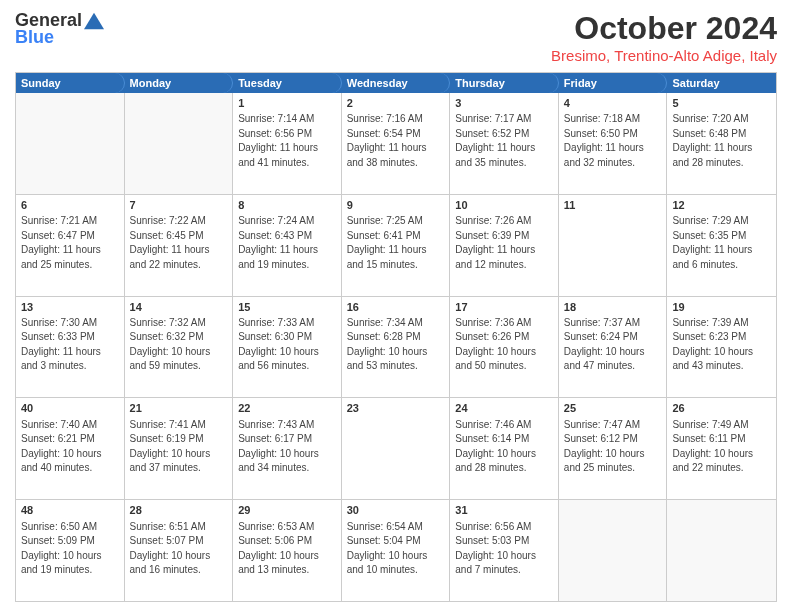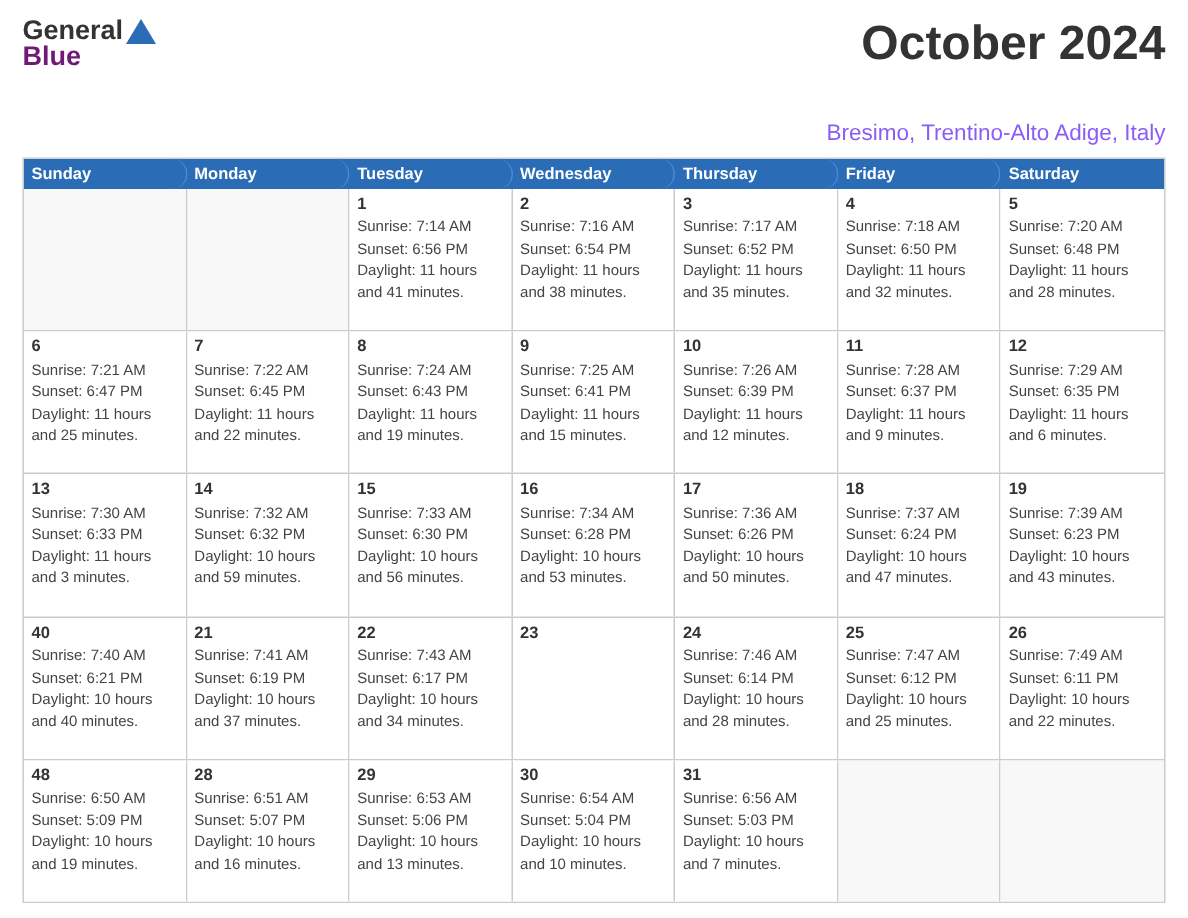--- a/index.html
+++ b/index.html
@@ -34,39 +34,38 @@
       gap: 0;
     }
     .logo-general {
       font-size: 18px;
       font-weight: bold;
       color: #333;
     }
     .logo-blue {
       font-size: 18px;
       font-weight: bold;
-      color: #701a75;
+      color: #3b82f6;
     }
     .logo-icon {
       width: 20px;
       height: 20px;
       margin-left: 2px;
     }
     .title-section {
       text-align: right;
     }
     .month-title {
       font-size: 32px;
       font-weight: bold;
       color: #333;
     }
     .location {
       font-size: 15px;
-      color: #8b5cf6;
-      margin-top: 33px;
+      color: #ef4444;
     }
     .calendar {
       flex: 1;
       display: flex;
       flex-direction: column;
       border: 1px solid #ccc;
     }
     .cal-header {
       display: grid;
       grid-template-columns: repeat(7, 1fr);
@@ -164,21 +163,21 @@
           <div class="cal-cell"><span class="day-num">3</span><span class="info">Sunrise: 7:17 AM<br>Sunset: 6:52 PM<br>Daylight: 11 hours and 35 minutes.</span></div>
           <div class="cal-cell"><span class="day-num">4</span><span class="info">Sunrise: 7:18 AM<br>Sunset: 6:50 PM<br>Daylight: 11 hours and 32 minutes.</span></div>
           <div class="cal-cell"><span class="day-num">5</span><span class="info">Sunrise: 7:20 AM<br>Sunset: 6:48 PM<br>Daylight: 11 hours and 28 minutes.</span></div>
         </div>
         <div class="cal-row">
           <div class="cal-cell"><span class="day-num">6</span><span class="info">Sunrise: 7:21 AM<br>Sunset: 6:47 PM<br>Daylight: 11 hours and 25 minutes.</span></div>
           <div class="cal-cell"><span class="day-num">7</span><span class="info">Sunrise: 7:22 AM<br>Sunset: 6:45 PM<br>Daylight: 11 hours and 22 minutes.</span></div>
           <div class="cal-cell"><span class="day-num">8</span><span class="info">Sunrise: 7:24 AM<br>Sunset: 6:43 PM<br>Daylight: 11 hours and 19 minutes.</span></div>
           <div class="cal-cell"><span class="day-num">9</span><span class="info">Sunrise: 7:25 AM<br>Sunset: 6:41 PM<br>Daylight: 11 hours and 15 minutes.</span></div>
           <div class="cal-cell"><span class="day-num">10</span><span class="info">Sunrise: 7:26 AM<br>Sunset: 6:39 PM<br>Daylight: 11 hours and 12 minutes.</span></div>
-          <div class="cal-cell"><span class="day-num">11</span><span class="info">Sunrise: 7:28 AM<br>Sunset: 6:37 PM<br>Daylight: 11 hours and 9 minutes.</span></div>
+          <div class="cal-cell"><span class="day-num">11</span></div>
           <div class="cal-cell"><span class="day-num">12</span><span class="info">Sunrise: 7:29 AM<br>Sunset: 6:35 PM<br>Daylight: 11 hours and 6 minutes.</span></div>
         </div>
         <div class="cal-row">
           <div class="cal-cell"><span class="day-num">13</span><span class="info">Sunrise: 7:30 AM<br>Sunset: 6:33 PM<br>Daylight: 11 hours and 3 minutes.</span></div>
           <div class="cal-cell"><span class="day-num">14</span><span class="info">Sunrise: 7:32 AM<br>Sunset: 6:32 PM<br>Daylight: 10 hours and 59 minutes.</span></div>
           <div class="cal-cell"><span class="day-num">15</span><span class="info">Sunrise: 7:33 AM<br>Sunset: 6:30 PM<br>Daylight: 10 hours and 56 minutes.</span></div>
           <div class="cal-cell"><span class="day-num">16</span><span class="info">Sunrise: 7:34 AM<br>Sunset: 6:28 PM<br>Daylight: 10 hours and 53 minutes.</span></div>
           <div class="cal-cell"><span class="day-num">17</span><span class="info">Sunrise: 7:36 AM<br>Sunset: 6:26 PM<br>Daylight: 10 hours and 50 minutes.</span></div>
           <div class="cal-cell"><span class="day-num">18</span><span class="info">Sunrise: 7:37 AM<br>Sunset: 6:24 PM<br>Daylight: 10 hours and 47 minutes.</span></div>
           <div class="cal-cell"><span class="day-num">19</span><span class="info">Sunrise: 7:39 AM<br>Sunset: 6:23 PM<br>Daylight: 10 hours and 43 minutes.</span></div>

